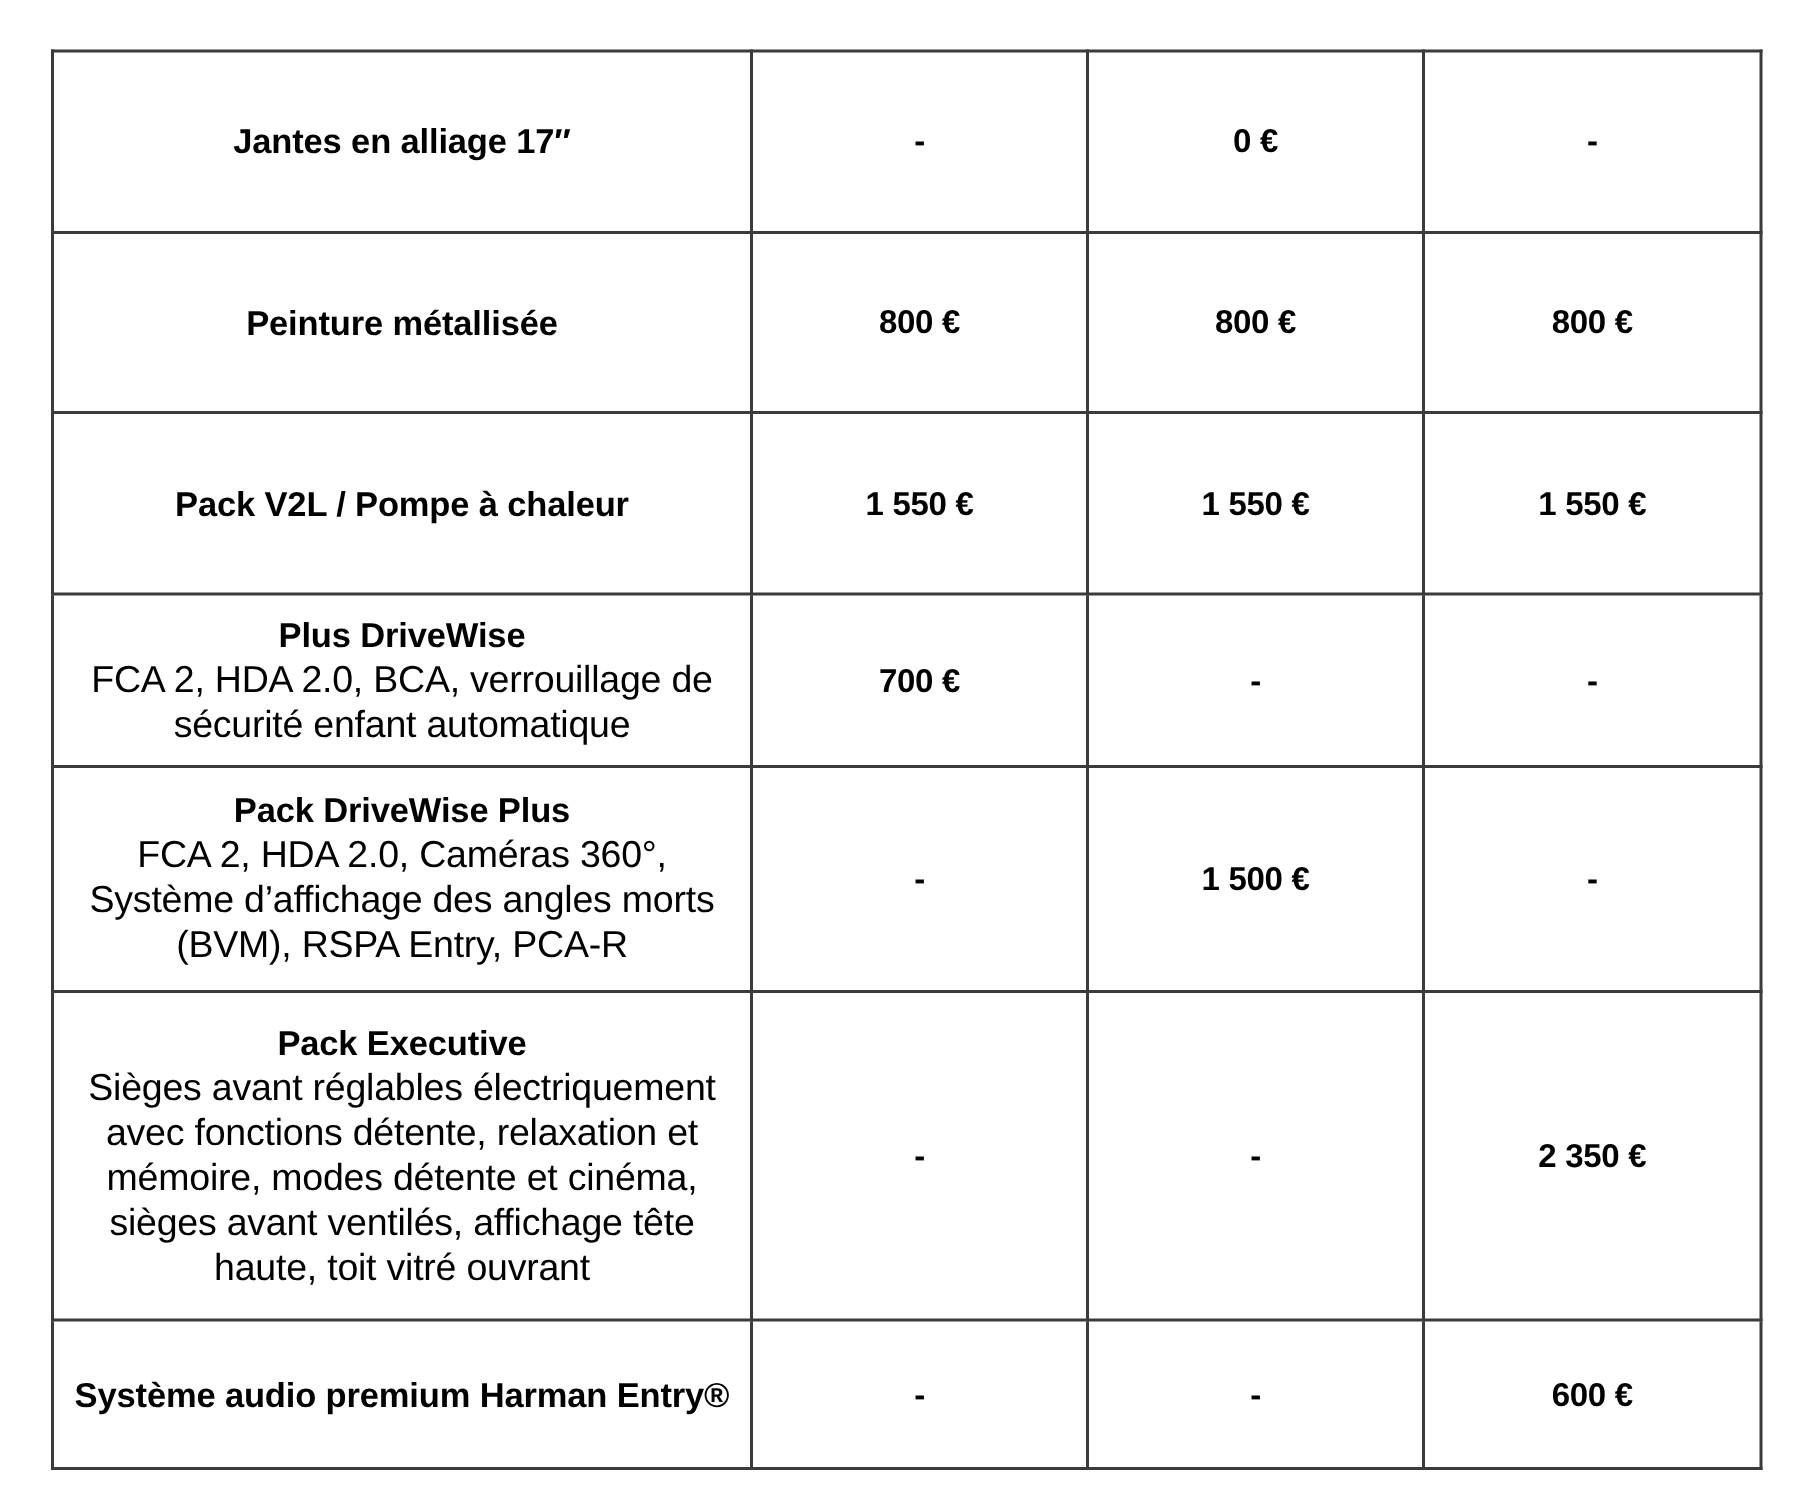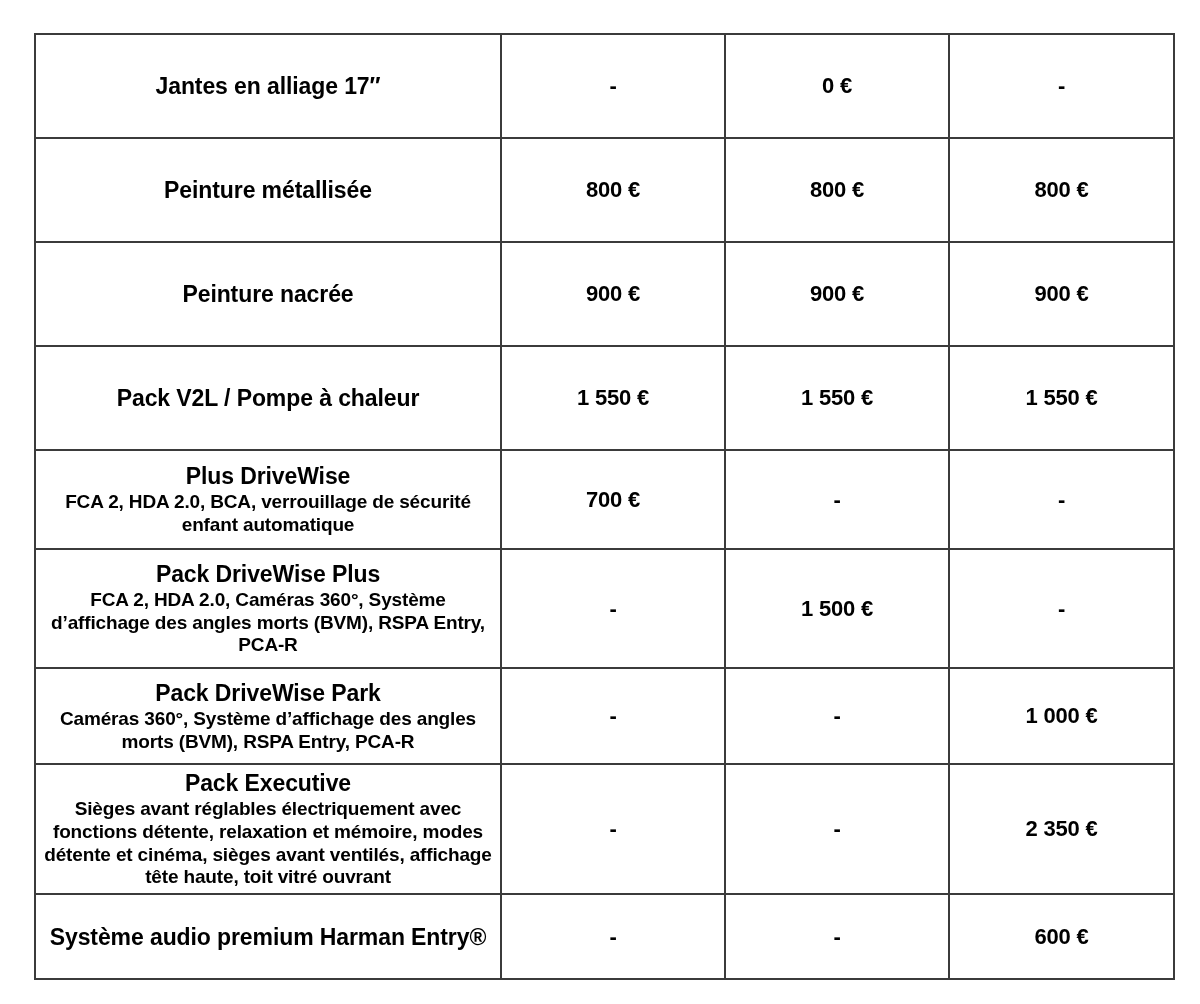--- a/index.html
+++ b/index.html
@@ -44,22 +44,22 @@
   col.col-price-last { width: 225px; }
 
   .opt-title {
     font-size: 23px;
     font-weight: bold;
     line-height: 1.22;
     letter-spacing: -0.1px;
   }
 
   .opt-desc {
-    font-size: 19px;
-    font-weight: bold;
+    font-size: 25px;
+    font-weight: normal;
     line-height: 1.2;
     margin-top: 1px;
     letter-spacing: -0.15px;
   }
 
   .price-cell {
     font-size: 22px;
     font-weight: bold;
     white-space: nowrap;
     letter-spacing: -0.2px;
@@ -97,28 +97,20 @@
 
       <tr class="r-h80">
         <td>
           <div class="opt-title">Peinture métallisée</div>
         </td>
         <td class="price-cell">800 €</td>
         <td class="price-cell">800 €</td>
         <td class="price-cell">800 €</td>
       </tr>
 
-      <tr class="r-h80">
-        <td>
-          <div class="opt-title">Peinture nacrée</div>
-        </td>
-        <td class="price-cell">900 €</td>
-        <td class="price-cell">900 €</td>
-        <td class="price-cell">900 €</td>
-      </tr>
 
 
       <tr class="r-h80">
         <td>
           <div class="opt-title">Pack V2L / Pompe à chaleur</div>
         </td>
         <td class="price-cell">1 550 €</td>
         <td class="price-cell">1 550 €</td>
         <td class="price-cell">1 550 €</td>
       </tr>
@@ -136,29 +128,20 @@
       <tr class="r-h119">
         <td>
           <div class="opt-title">Pack DriveWise Plus</div>
           <div class="opt-desc">FCA 2, HDA 2.0, Caméras 360°, Système d’affichage des angles morts (BVM), RSPA Entry, PCA-R</div>
         </td>
         <td class="price-cell">-</td>
         <td class="price-cell">1 500 €</td>
         <td class="price-cell">-</td>
       </tr>
 
-      <tr class="r-h96">
-        <td>
-          <div class="opt-title">Pack DriveWise Park</div>
-          <div class="opt-desc">Caméras 360°, Système d’affichage des angles morts (BVM), RSPA Entry, PCA-R</div>
-        </td>
-        <td class="price-cell">-</td>
-        <td class="price-cell">-</td>
-        <td class="price-cell">1 000 €</td>
-      </tr>
 
       <tr class="r-h147">
         <td>
           <div class="opt-title">Pack Executive</div>
           <div class="opt-desc">Sièges avant réglables électriquement avec fonctions détente, relaxation et mémoire, modes détente et cinéma, sièges avant ventilés, affichage tête haute, toit vitré ouvrant</div>
         </td>
         <td class="price-cell">-</td>
         <td class="price-cell">-</td>
         <td class="price-cell">2 350 €</td>
       </tr>

